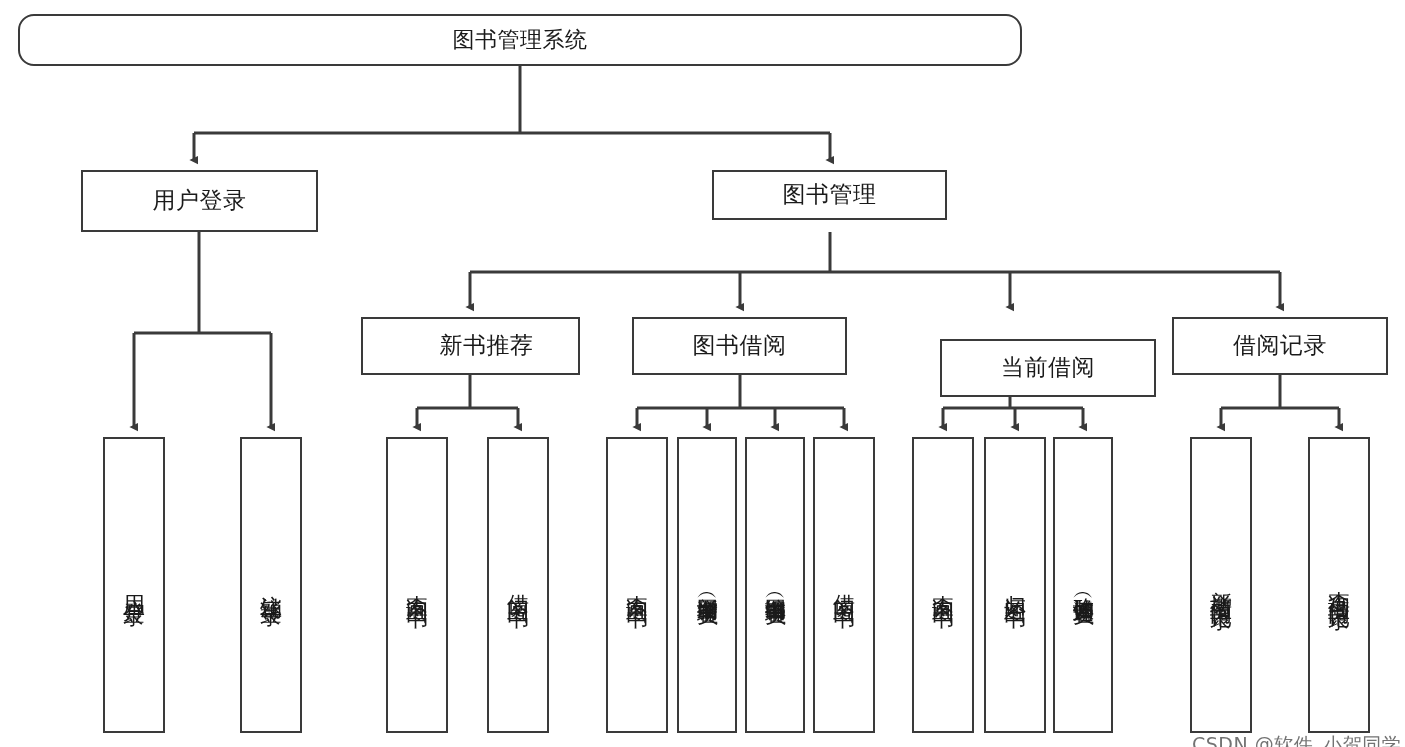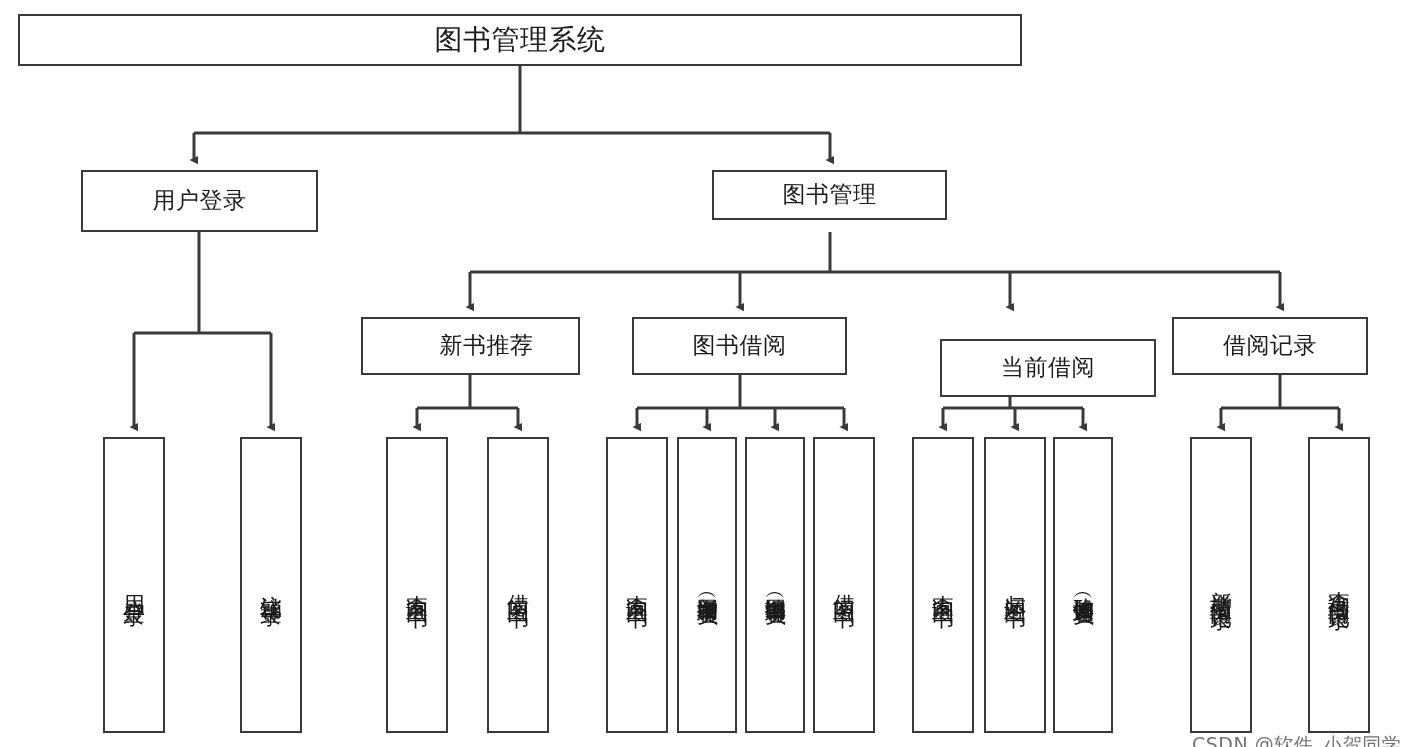--- a/index.html
+++ b/index.html
@@ -33,21 +33,22 @@
     align-items: center;
     justify-content: center;
     color: #1a1a1a;
   }
   .node.horiz {
     font-size: 23px;
     letter-spacing: 0.5px;
     line-height: 1.1;
   }
   .node.root {
-    font-size: 28px;
+    font-size: 22px;
+    border-radius: 16px;
   }
   .node.leaf {
     font-size: 22px;
     padding: 4px 0;
     align-items: center;
     justify-content: center;
   }
   .vtext {
     writing-mode: vertical-rl;
     text-orientation: upright;
@@ -138,21 +139,21 @@
       </div>
       <div class="node horiz" style="left: 361px; top: 317px; width: 219px; height: 58px; padding-left: 32px;">
         <span>新书推荐</span>
       </div>
       <div class="node horiz" style="left: 632px; top: 317px; width: 215px; height: 58px; justify-content: center;">
         <span>图书借阅</span>
       </div>
       <div class="node horiz" style="left: 940px; top: 317px; width: 216px; height: 58px; margin-top: 22px;">
         <span>当前借阅</span>
       </div>
-      <div class="node horiz" style="left: 1172px; top: 317px; width: 196px; height: 58px;">
+      <div class="node horiz" style="left: 1172px; top: 317px; width: 216px; height: 58px;">
         <span>借阅记录</span>
       </div>
       <div class="node leaf" style="left: 103px; top: 437px; width: 62px; height: 296px;">
         <span class="vtext">用户登录</span>
       </div>
       <div class="node leaf" style="left: 240px; top: 437px; width: 62px; height: 296px;">
         <span class="vtext">注销登录</span>
       </div>
       <div class="node leaf" style="left: 386px; top: 437px; width: 62px; height: 296px;">
         <span class="vtext">查询图书</span>

